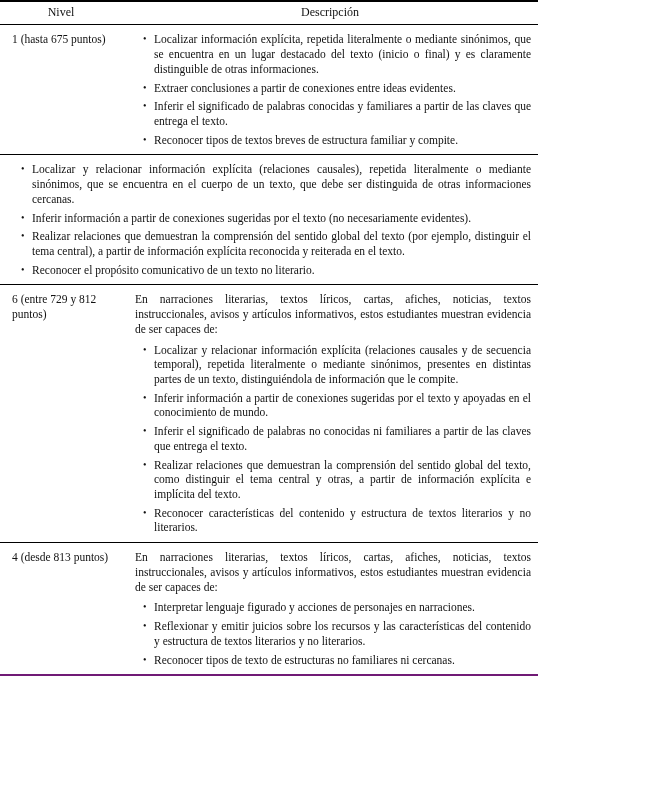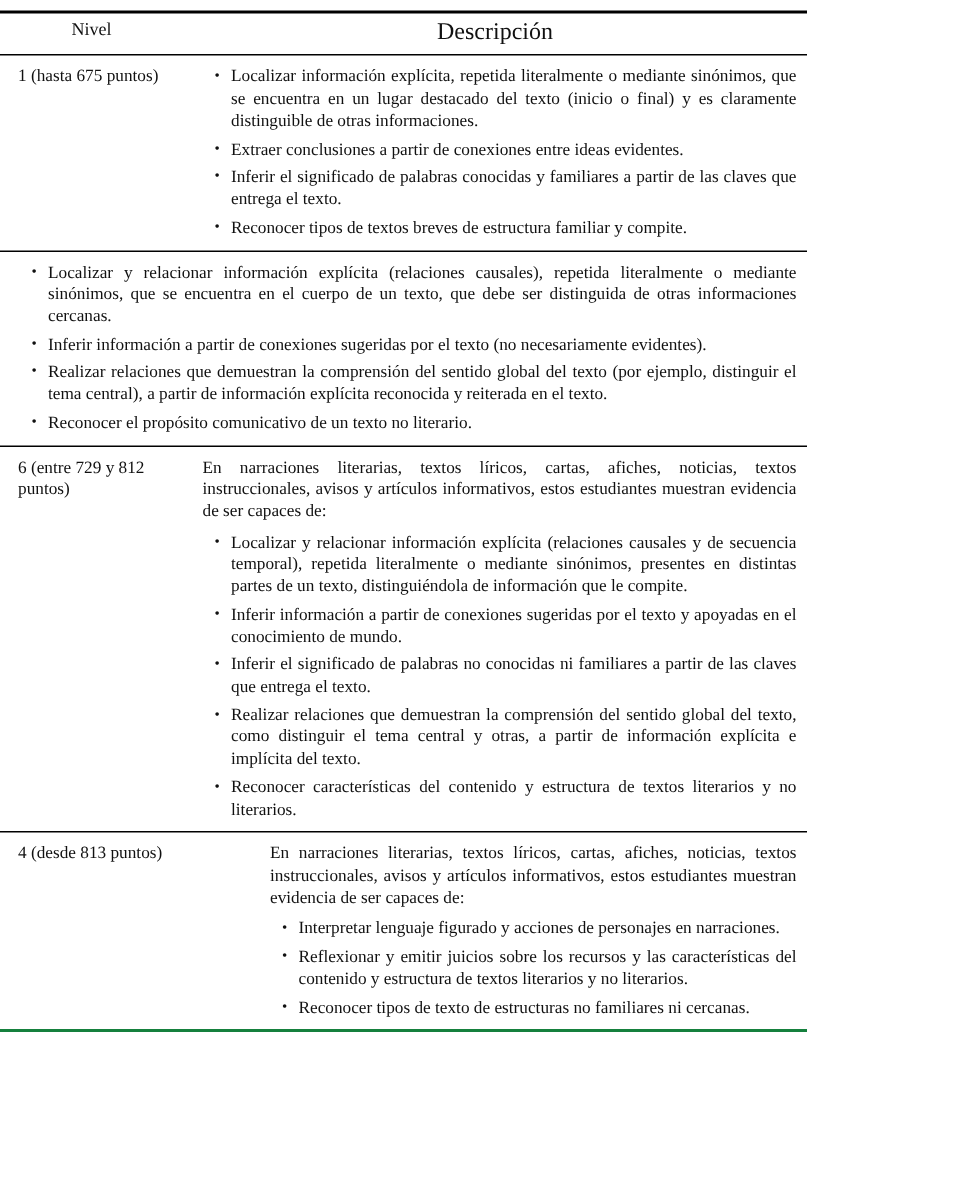--- a/index.html
+++ b/index.html
@@ -12,47 +12,45 @@
     width: 650px;
     font-family: "Liberation Serif", "DejaVu Serif", serif;
     font-size: 11.5px;
     line-height: 1.28;
     -webkit-hyphens: auto;
     hyphens: auto;
   }
   .table {
     width: 538px;
     border-top: 2px solid #000;
-    border-bottom: 2px solid #15803d;
+    border-bottom: 2px solid #701a75;
     box-sizing: border-box;
-    margin-top: 7px;
   }
   .header-row {
     display: flex;
     border-bottom: 1px solid #000;
     padding: 3px 0 4px 0;
   }
   .header-level {
     width: 122px;
     text-align: center;
     font-size: 12px;
   }
   .header-desc {
     flex: 1;
     text-align: center;
-    font-size: 16px;
+    font-size: 12px;
   }
   .row {
     display: flex;
     border-bottom: 1px solid #000;
     padding: 6px 0 7px 0;
   }
   .row:last-child {
     border-bottom: none;
-    gap: 45px;
   }
   .cell-level {
     width: 122px;
     box-sizing: border-box;
     padding: 1px 6px 0 12px;
   }
   .cell-desc {
     flex: 1;
     box-sizing: border-box;
     padding: 1px 7px 0 13px;

